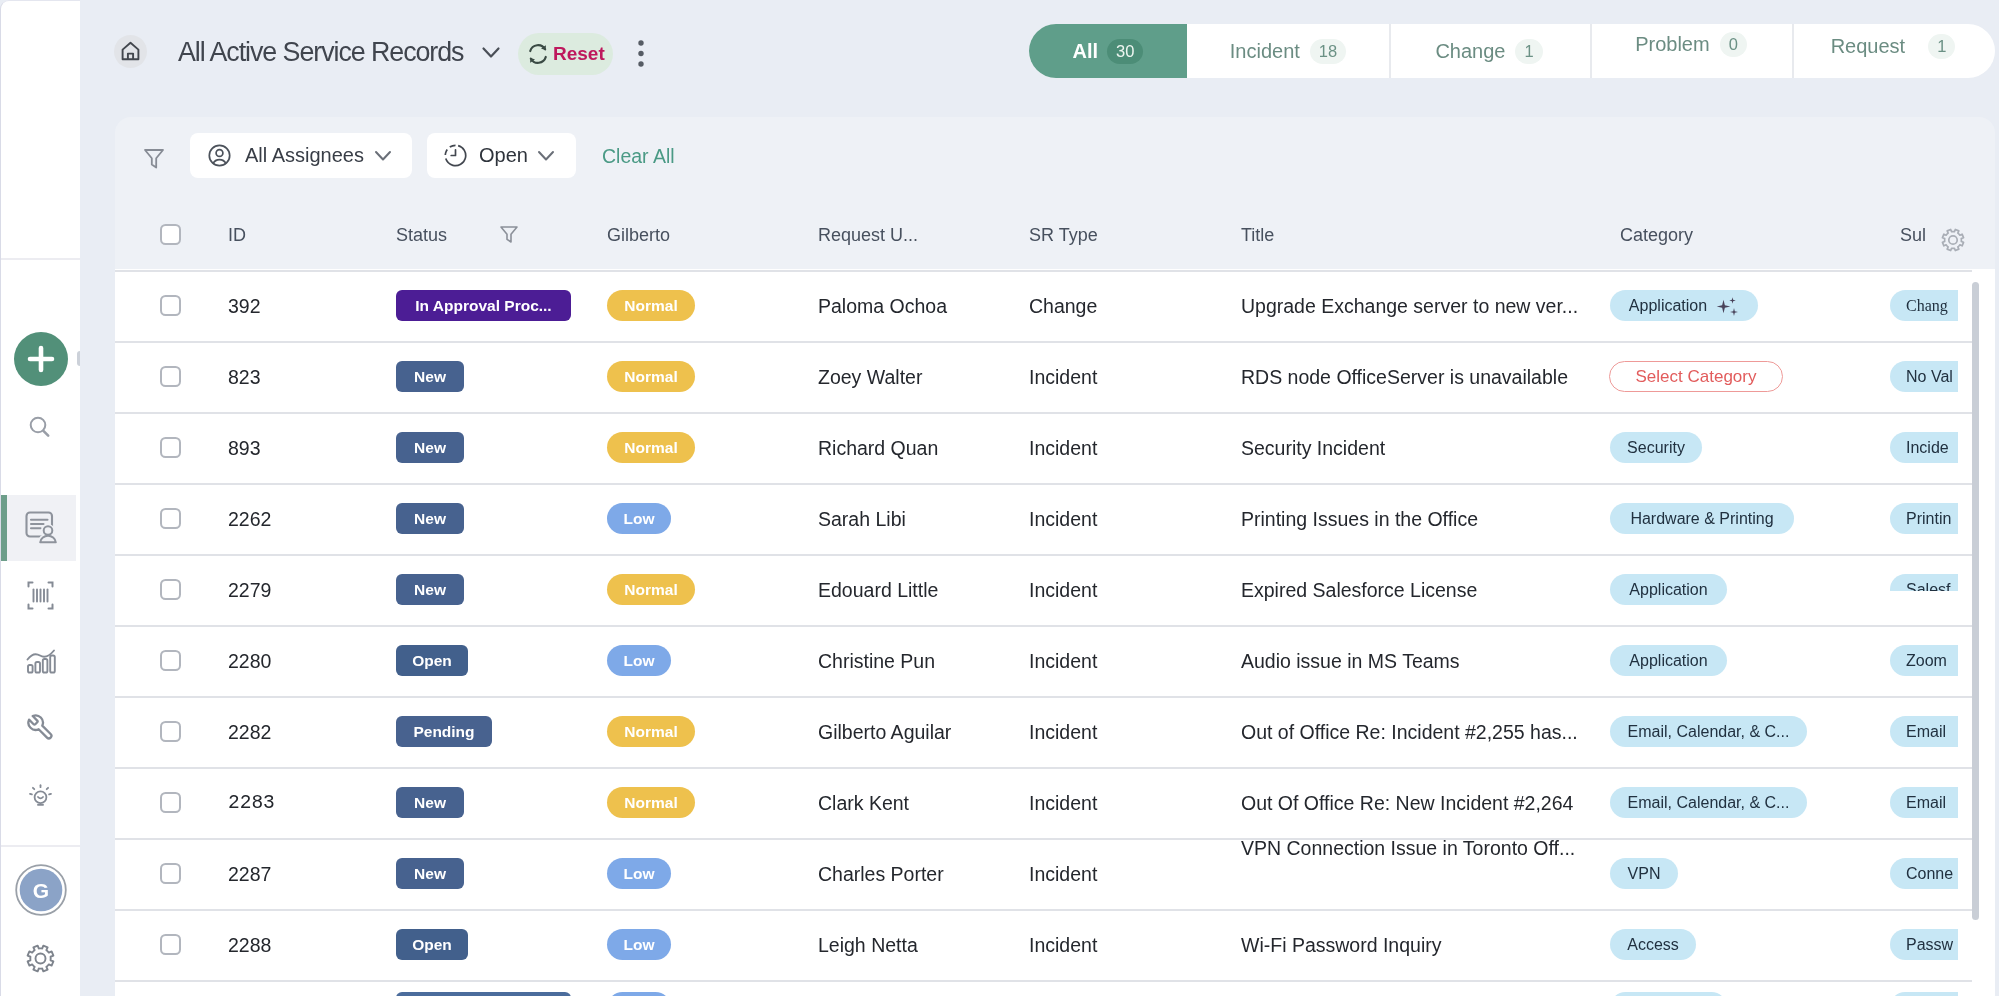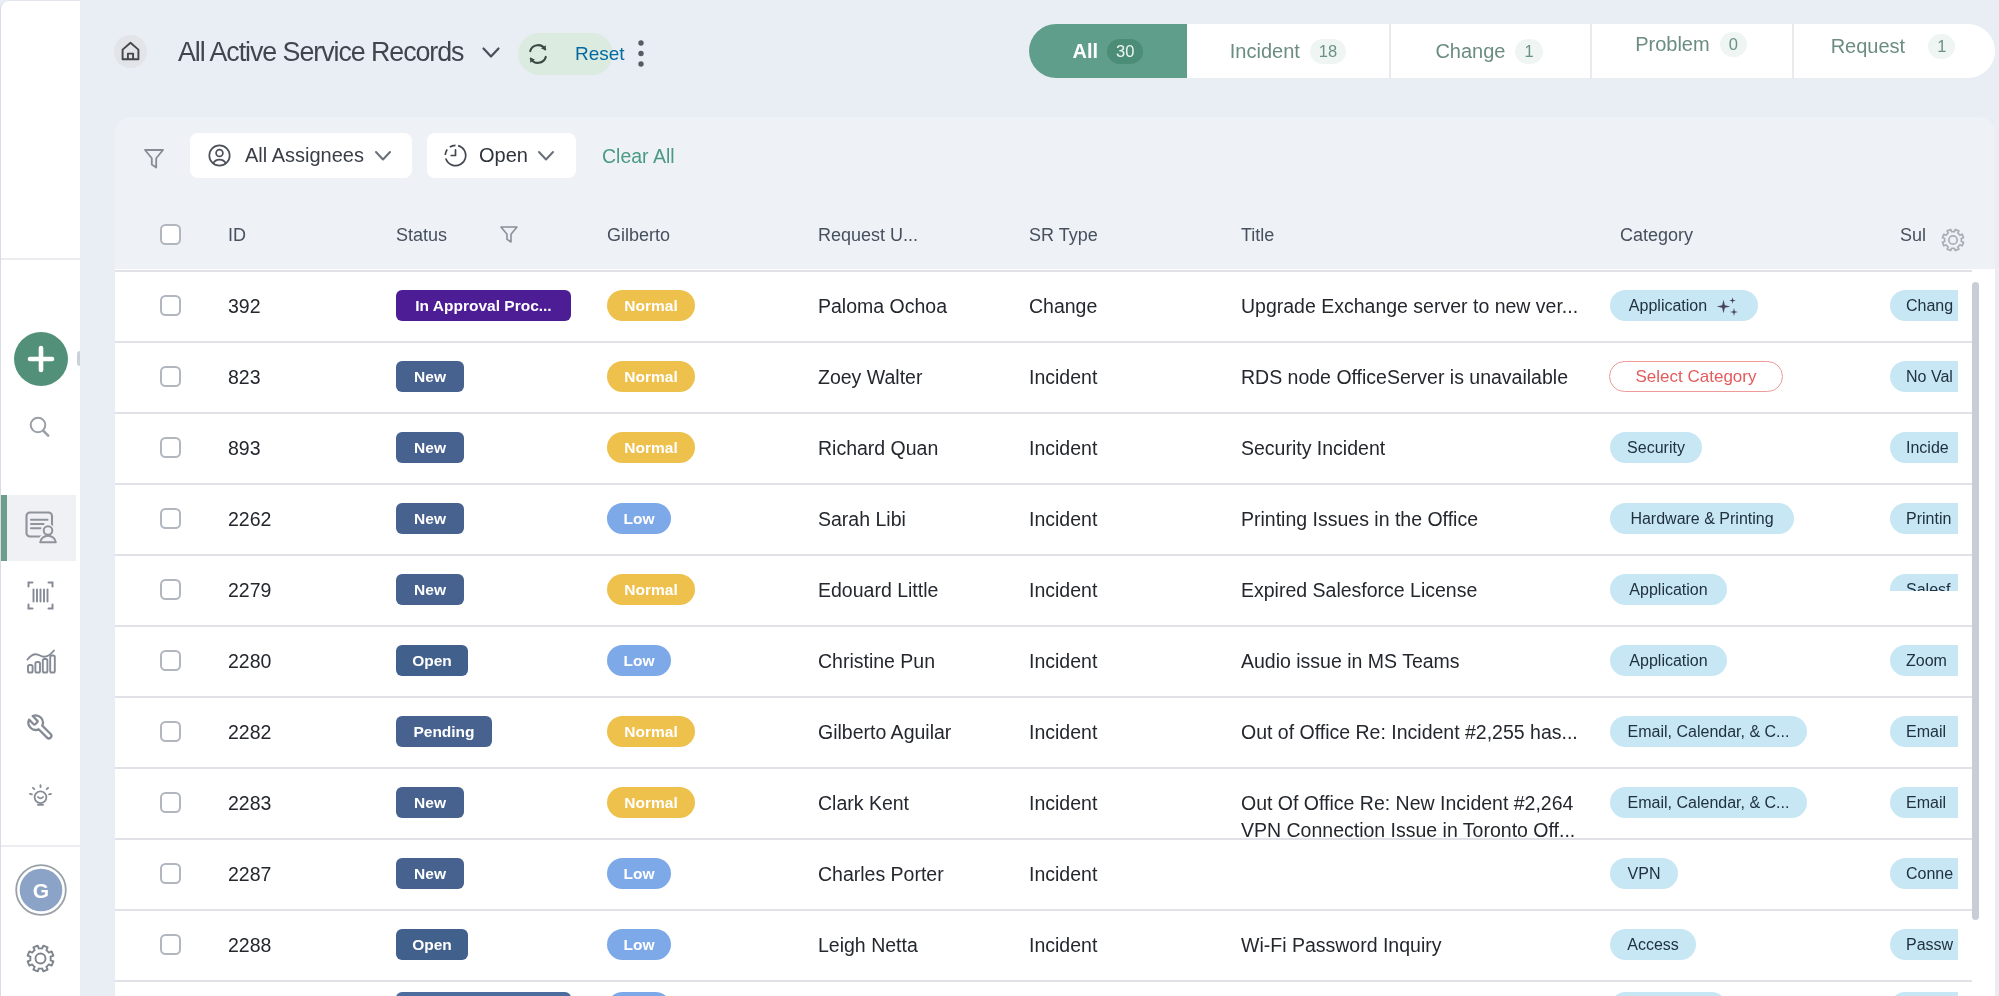--- a/index.html
+++ b/index.html
@@ -99,21 +99,21 @@
 </svg>
 <div class="abs" style="left:518px;top:33px;width:95px;height:42px;border-radius:21px;background:#dcebdf;"></div>
 <svg class="abs" style="left:527px;top:43px;" width="22" height="22" viewBox="0 0 22 22">
 <g fill="none" stroke="#3a4a44" stroke-width="2.1" stroke-linecap="round">
 <path d="M3.2 8.1 A 8.2 8.2 0 0 1 18.2 6.3"></path>
 <path d="M18.8 13.9 A 8.2 8.2 0 0 1 3.8 15.7"></path>
 </g>
 <path d="M18.9 2.2 L18.6 7.2 L14.0 5.4 Z" fill="#3a4a44"></path>
 <path d="M3.1 19.8 L3.4 14.8 L8.0 16.6 Z" fill="#3a4a44"></path>
 </svg>
-<div class="abs" style="left:575px;top:43px;font-size:19px;color:#0369a1;">Reset</div>
+<div class="abs" style="left:553px;top:43px;font-size:19px;color:#be185d;font-weight:bold;">Reset</div>
 <svg class="abs" style="left:635px;top:38px;" width="12" height="32" viewBox="0 0 12 32">
 <circle cx="6" cy="5" r="2.7" fill="#565c64"></circle>
     <circle cx="6" cy="15.5" r="2.7" fill="#565c64"></circle>
     <circle cx="6" cy="26" r="2.7" fill="#565c64"></circle>
 </svg>
 <div class="abs" style="left:1029px;top:24px;width:966px;height:54px;border-radius:27px;background:#fff;"></div>
 <div class="abs" style="left:1029px;top:24px;width:158px;height:54px;border-radius:27px 0 0 27px;background:#5f9e8a;"></div>
 <div class="abs" style="left:1389px;top:24px;width:1.5px;height:54px;background:#e8eaee;"></div>
 <div class="abs" style="left:1590px;top:24px;width:1.5px;height:54px;background:#e8eaee;"></div>
 <div class="abs" style="left:1792px;top:24px;width:1.5px;height:54px;background:#e8eaee;"></div>
@@ -185,21 +185,21 @@
 <div class="rowtxt" style="left:1029px;top:295px;">Change</div>
 <div class="rowtxt" style="left:1241px;top:295px;">Upgrade Exchange server to new ver...</div>
 <div class="cat" style="left:1610px;top:290px;width:148px;">
 <span style="margin-right:6px;">Application</span>
 <svg width="26" height="26" viewBox="0 0 26 26" style="margin-top:1px;">
 <path d="M10.50 6.70 L11.85 12.15 L17.30 13.50 L11.85 14.85 L10.50 20.30 L9.15 14.85 L3.70 13.50 L9.15 12.15 Z" fill="#49435a"></path>
 <path d="M19.50 4.30 L20.13 6.87 L22.70 7.50 L20.13 8.13 L19.50 10.70 L18.87 8.13 L16.30 7.50 L18.87 6.87 Z" fill="#49435a"></path>
 <path d="M21.00 15.00 L21.79 18.21 L25.00 19.00 L21.79 19.79 L21.00 23.00 L20.21 19.79 L17.00 19.00 L20.21 18.21 Z" fill="#49435a"></path>
 </svg>
   </div>
-<div class="abs" style="left:1890px;top:290px;width:68px;height:31px;overflow:hidden;">
+<div class="abs" style="left:1890px;top:290px;width:68px;height:31px;overflow:hidden;font-family:Liberation Serif, serif;">
     <div style="position:absolute;left:0;top:0;width:120px;height:31px;border-radius:15.5px;background:#c7e7f5;color:#213140;font-size:16px;line-height:31px;padding-left:16px;">Chang</div>
   </div>
 <div class="abs" style="left:115px;top:341px;width:1857px;height:2px;background:#e0e2e7;"></div>
 <div class="cb" style="left:160px;top:366px;"></div>
 <div class="rowtxt" style="left:228px;top:366px;">823</div>
 <div class="chip" style="left:396px;top:361px;width:68px;background:#47628f;">New</div>
 <div class="pill" style="left:607px;top:361px;width:88px;background:#eec14d;">Normal</div>
 <div class="rowtxt" style="left:818px;top:366px;">Zoey Walter</div>
 <div class="rowtxt" style="left:1029px;top:366px;">Incident</div>
 <div class="rowtxt" style="left:1241px;top:366px;">RDS node OfficeServer is unavailable</div>
@@ -262,38 +262,38 @@
 <div class="pill" style="left:607px;top:716px;width:88px;background:#eec14d;">Normal</div>
 <div class="rowtxt" style="left:818px;top:721px;">Gilberto Aguilar</div>
 <div class="rowtxt" style="left:1029px;top:721px;">Incident</div>
 <div class="rowtxt" style="left:1241px;top:721px;">Out of Office Re: Incident #2,255 has...</div>
 <div class="cat" style="left:1610px;top:716px;width:197px;">Email, Calendar, &amp; C...</div>
 <div class="abs" style="left:1890px;top:716px;width:68px;height:31px;overflow:hidden;">
     <div style="position:absolute;left:0;top:0;width:120px;height:31px;border-radius:15.5px;background:#c7e7f5;color:#213140;font-size:16px;line-height:31px;padding-left:16px;">Email</div>
   </div>
 <div class="abs" style="left:115px;top:767px;width:1857px;height:2px;background:#e0e2e7;"></div>
 <div class="cb" style="left:160px;top:792px;"></div>
-<div class="rowtxt" style="left:228px;top:792px;">2283</div>
+<div class="rowtxt" style="left:228px;top:792px;font-family:Liberation Mono, monospace;">2283</div>
 <div class="chip" style="left:396px;top:787px;width:68px;background:#47628f;">New</div>
 <div class="pill" style="left:607px;top:787px;width:88px;background:#eec14d;">Normal</div>
 <div class="rowtxt" style="left:818px;top:792px;">Clark Kent</div>
 <div class="rowtxt" style="left:1029px;top:792px;">Incident</div>
 <div class="rowtxt" style="left:1241px;top:792px;">Out Of Office Re: New Incident #2,264</div>
 <div class="cat" style="left:1610px;top:787px;width:197px;">Email, Calendar, &amp; C...</div>
 <div class="abs" style="left:1890px;top:787px;width:68px;height:31px;overflow:hidden;">
     <div style="position:absolute;left:0;top:0;width:120px;height:31px;border-radius:15.5px;background:#c7e7f5;color:#213140;font-size:16px;line-height:31px;padding-left:16px;">Email</div>
   </div>
 <div class="abs" style="left:115px;top:838px;width:1857px;height:2px;background:#e0e2e7;"></div>
 <div class="cb" style="left:160px;top:863px;"></div>
 <div class="rowtxt" style="left:228px;top:863px;">2287</div>
 <div class="chip" style="left:396px;top:858px;width:68px;background:#47628f;">New</div>
 <div class="pill" style="left:607px;top:858px;width:64px;background:#7ea9e8;">Low</div>
 <div class="rowtxt" style="left:818px;top:863px;">Charles Porter</div>
 <div class="rowtxt" style="left:1029px;top:863px;">Incident</div>
-<div class="rowtxt" style="left:1241px;top:819px;">VPN Connection Issue in Toronto Off...</div>
+<div class="rowtxt" style="left:1241px;top:837px;">VPN Connection Issue in Toronto Off...</div>
 <div class="cat" style="left:1610px;top:858px;width:68px;">VPN</div>
 <div class="abs" style="left:1890px;top:858px;width:68px;height:31px;overflow:hidden;">
     <div style="position:absolute;left:0;top:0;width:120px;height:31px;border-radius:15.5px;background:#c7e7f5;color:#213140;font-size:16px;line-height:31px;padding-left:16px;">Conne</div>
   </div>
 <div class="abs" style="left:115px;top:909px;width:1857px;height:2px;background:#e0e2e7;"></div>
 <div class="cb" style="left:160px;top:934px;"></div>
 <div class="rowtxt" style="left:228px;top:934px;">2288</div>
 <div class="chip" style="left:396px;top:929px;width:72px;background:#42608c;">Open</div>
 <div class="pill" style="left:607px;top:929px;width:64px;background:#7ea9e8;">Low</div>
 <div class="rowtxt" style="left:818px;top:934px;">Leigh Netta</div>

